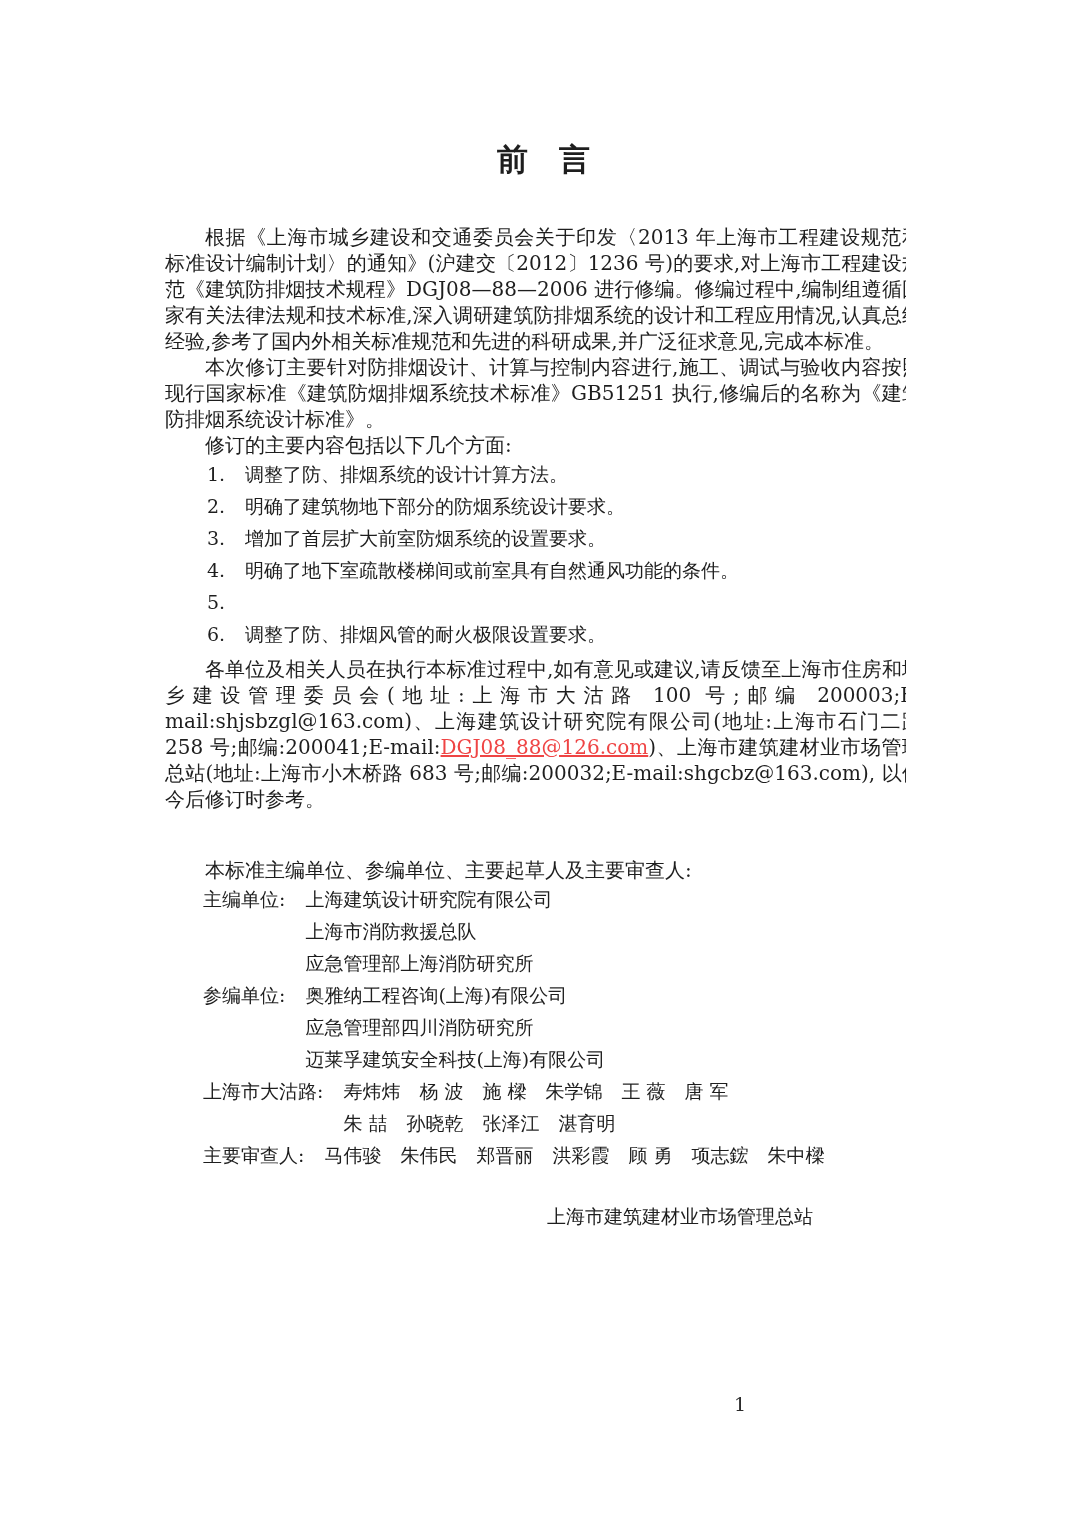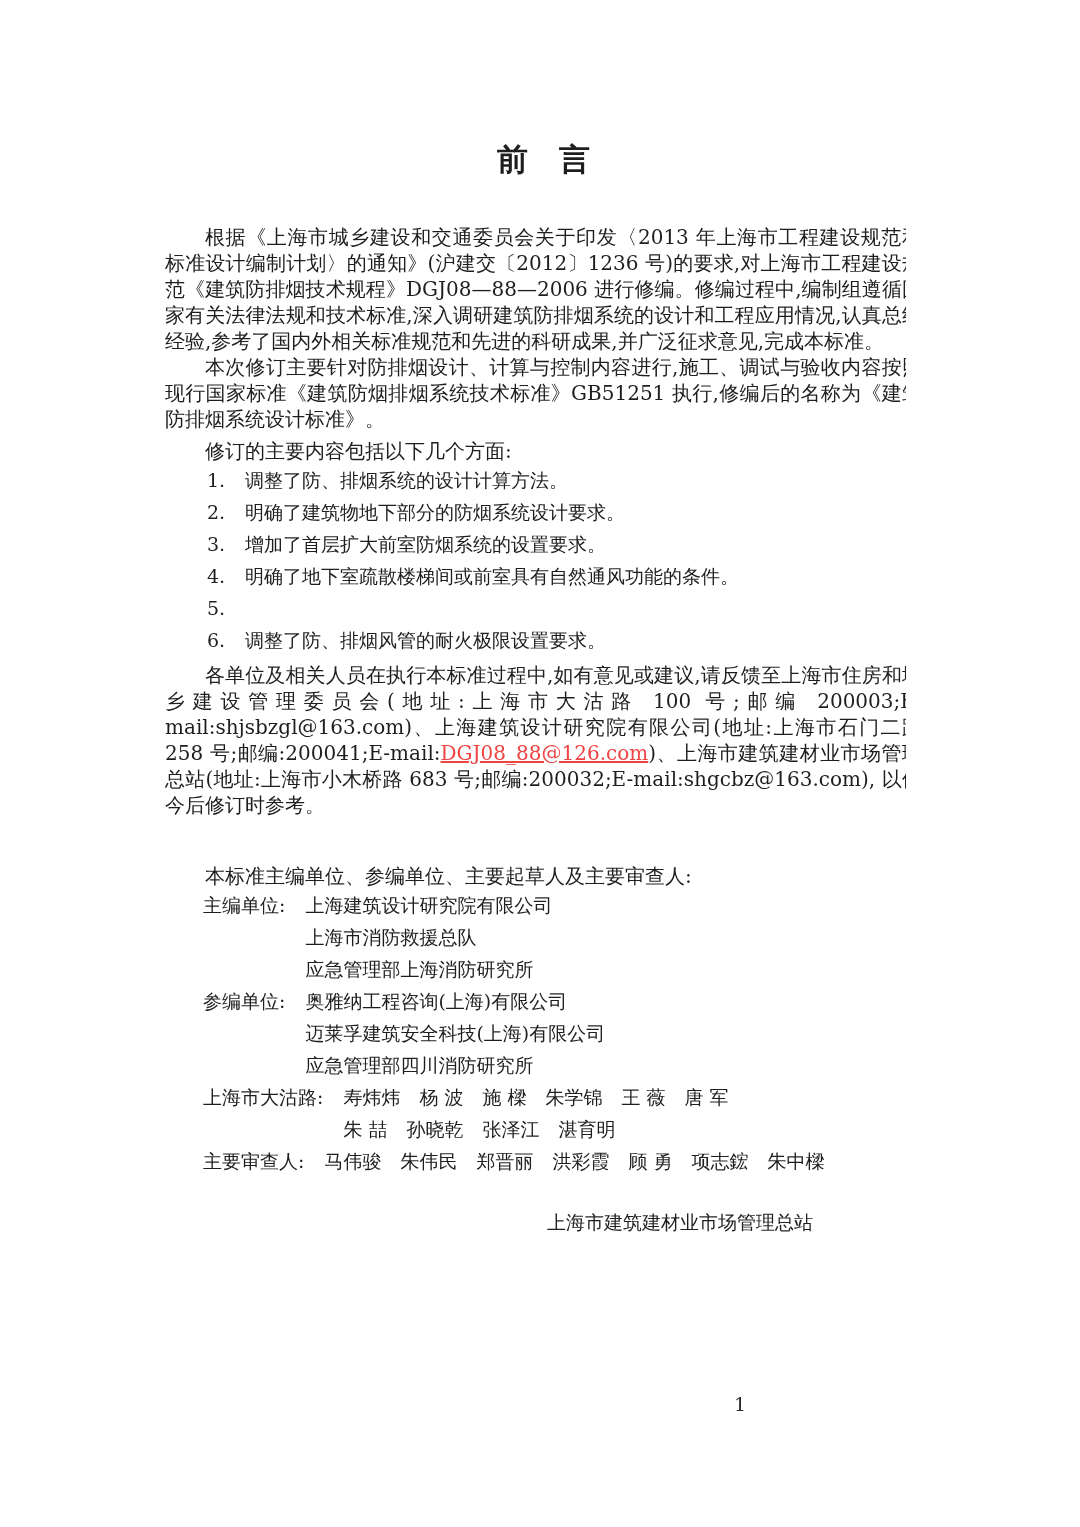--- a/index.html
+++ b/index.html
@@ -30,21 +30,21 @@
     text-align: center;
   }
   .para {
     margin: 0;
     font-size: 20px;
     line-height: 26px;
     text-align: justify;
     text-indent: 2em;
   }
   .p2 { }
-  .intro-line { margin-top: 6px; }
+  .intro-line { }
   .rev-list { margin: 0; }
   .rev-item {
     display: flex;
     font-size: 19px;
     line-height: 32px;
     padding-left: 42px;
   }
   .rev-item .num { flex: none; width: 38px; }
   .rev-item .txt { flex: 1; }
   .feedback { margin-top: 6px; }
@@ -129,22 +129,22 @@
         <div class="credit-line">上海建筑设计研究院有限公司</div>
         <div class="credit-line">上海市消防救援总队</div>
         <div class="credit-line">应急管理部上海消防研究所</div>
       </div>
     </div>
 
     <div class="credit-row">
       <span class="credit-label">参编单位:</span>
       <div class="credit-values">
         <div class="credit-line">奥雅纳工程咨询(上海)有限公司</div>
+        <div class="credit-line">应急管理部四川消防研究所</div>
         <div class="credit-line">迈莱孚建筑安全科技(上海)有限公司</div>
-        <div class="credit-line">应急管理部四川消防研究所</div>
       </div>
     </div>
 
     <div class="credit-row">
       <span class="credit-label">上海市大沽路:</span>
       <div class="credit-values">
         <div class="credit-line">寿炜炜　杨 波　施 樑　朱学锦　王 薇　唐 军</div>
         <div class="credit-line">朱 喆　孙晓乾　张泽江　湛育明</div>
       </div>
     </div>

